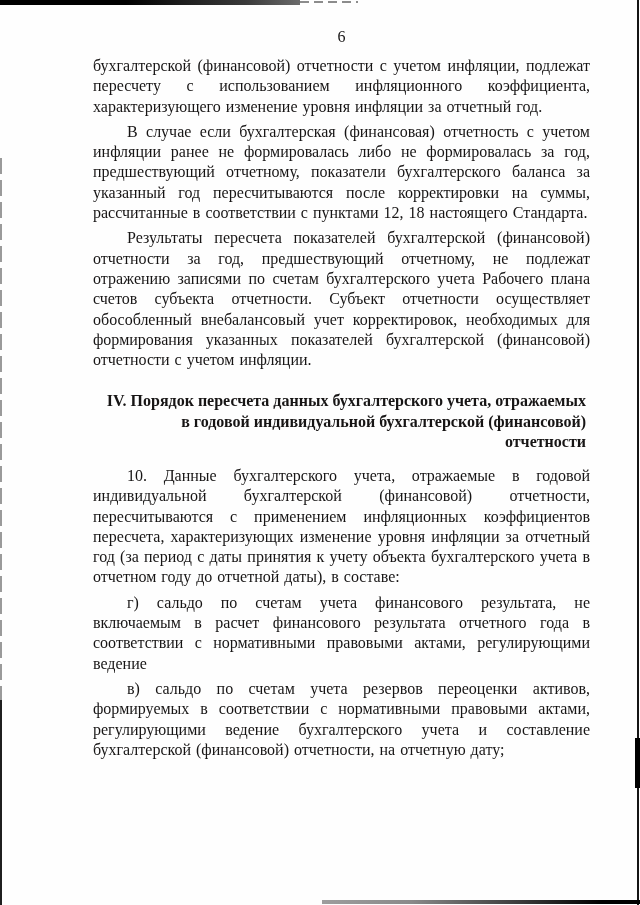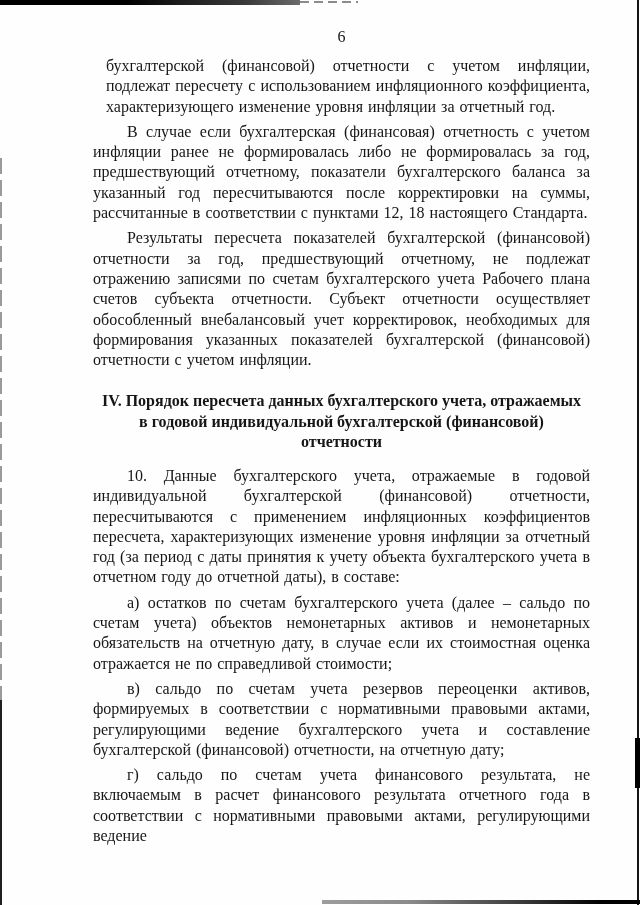--- a/index.html
+++ b/index.html
@@ -31,27 +31,26 @@
   .para {
     font-size: 16px;
     line-height: 20.3px;
     text-align: justify;
     text-indent: 34px;
     margin: 0 0 5px 0;
     word-spacing: 1px;
   }
   .para.flush {
     text-indent: 0;
-    margin-left: 13px;
   }
   .section-heading {
     font-size: 16px;
     font-weight: 700;
     line-height: 20.5px;
-    text-align: center;
+    text-align: right;
     margin: 21px 0 13px 0;
     padding: 0 4px;
   }
   
   .artifact { position: absolute; pointer-events: none; }
   .top-bar {
     left: 0; top: 0; width: 300px; height: 5px;
     background: linear-gradient(to right, #000 0%, #000 42%, #1c1c1c 60%, #3a3a3a 82%, #6b6b6b 100%);
   }
   .top-bar-tail {
@@ -95,18 +94,17 @@
   <div class="content">
     <div class="page-number">6</div>
 
     <p class="para flush">бухгалтерской (финансовой) отчетности с учетом инфляции, подлежат пересчету с использованием инфляционного коэффициента, характеризующего изменение уровня инфляции за отчетный год.</p>
     <p class="para">В случае если бухгалтерская (финансовая) отчетность с учетом инфляции ранее не формировалась либо не формировалась за год, предшествующий отчетному, показатели бухгалтерского баланса за указанный год пересчитываются после корректировки на суммы, рассчитанные в соответствии с пунктами 12, 18 настоящего Стандарта.</p>
     <p class="para">Результаты пересчета показателей бухгалтерской (финансовой) отчетности за год, предшествующий отчетному, не подлежат отражению записями по счетам бухгалтерского учета Рабочего плана счетов субъекта отчетности. Субъект отчетности осуществляет обособленный внебалансовый учет корректировок, необходимых для формирования указанных показателей бухгалтерской (финансовой) отчетности с учетом инфляции.</p>
 
     <h2 class="section-heading">IV. Порядок пересчета данных бухгалтерского учета, отражаемых в годовой индивидуальной бухгалтерской (финансовой) отчетности</h2>
 
     <p class="para">10. Данные бухгалтерского учета, отражаемые в годовой индивидуальной бухгалтерской (финансовой) отчетности, пересчитываются с применением инфляционных коэффициентов пересчета, характеризующих изменение уровня инфляции за отчетный год (за период с даты принятия к учету объекта бухгалтерского учета в отчетном году до отчетной даты), в составе:</p>
-    <p class="para">а) остатков по счетам бухгалтерского учета (далее – сальдо по счетам учета) объектов немонетарных активов и немонетарных обязательств на отчетную дату, в случае если их стоимостная оценка отражается не по справедливой стоимости;</p>
+    <p class="para">г) сальдо по счетам учета финансового результата, не включаемым в расчет финансового результата отчетного года в соответствии с нормативными правовыми актами, регулирующими ведение</p>
     <p class="para">в) сальдо по счетам учета резервов переоценки активов, формируемых в соответствии с нормативными правовыми актами, регулирующими ведение бухгалтерского учета и составление бухгалтерской (финансовой) отчетности, на отчетную дату;</p>
-    <p class="para">г) сальдо по счетам учета финансового результата, не включаемым в расчет финансового результата отчетного года в соответствии с нормативными правовыми актами, регулирующими ведение</p>
   </div>
 
 </div>
 
 </body></html>

